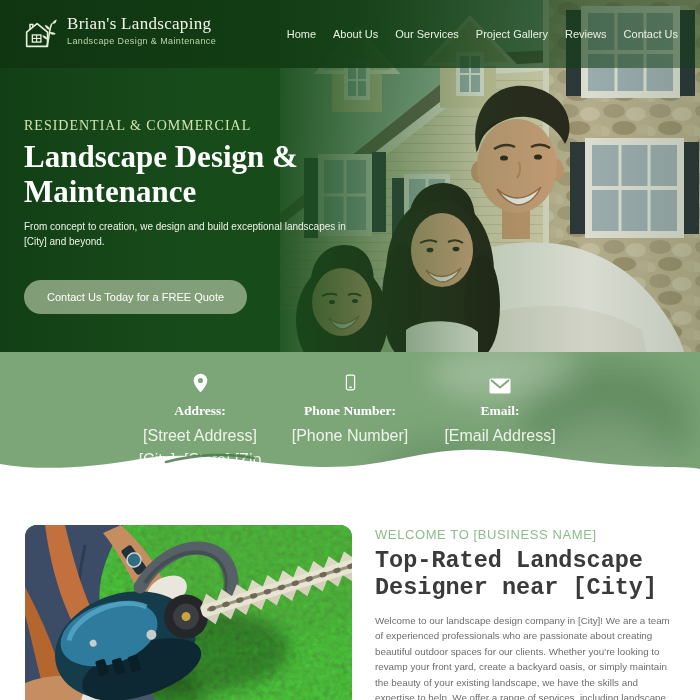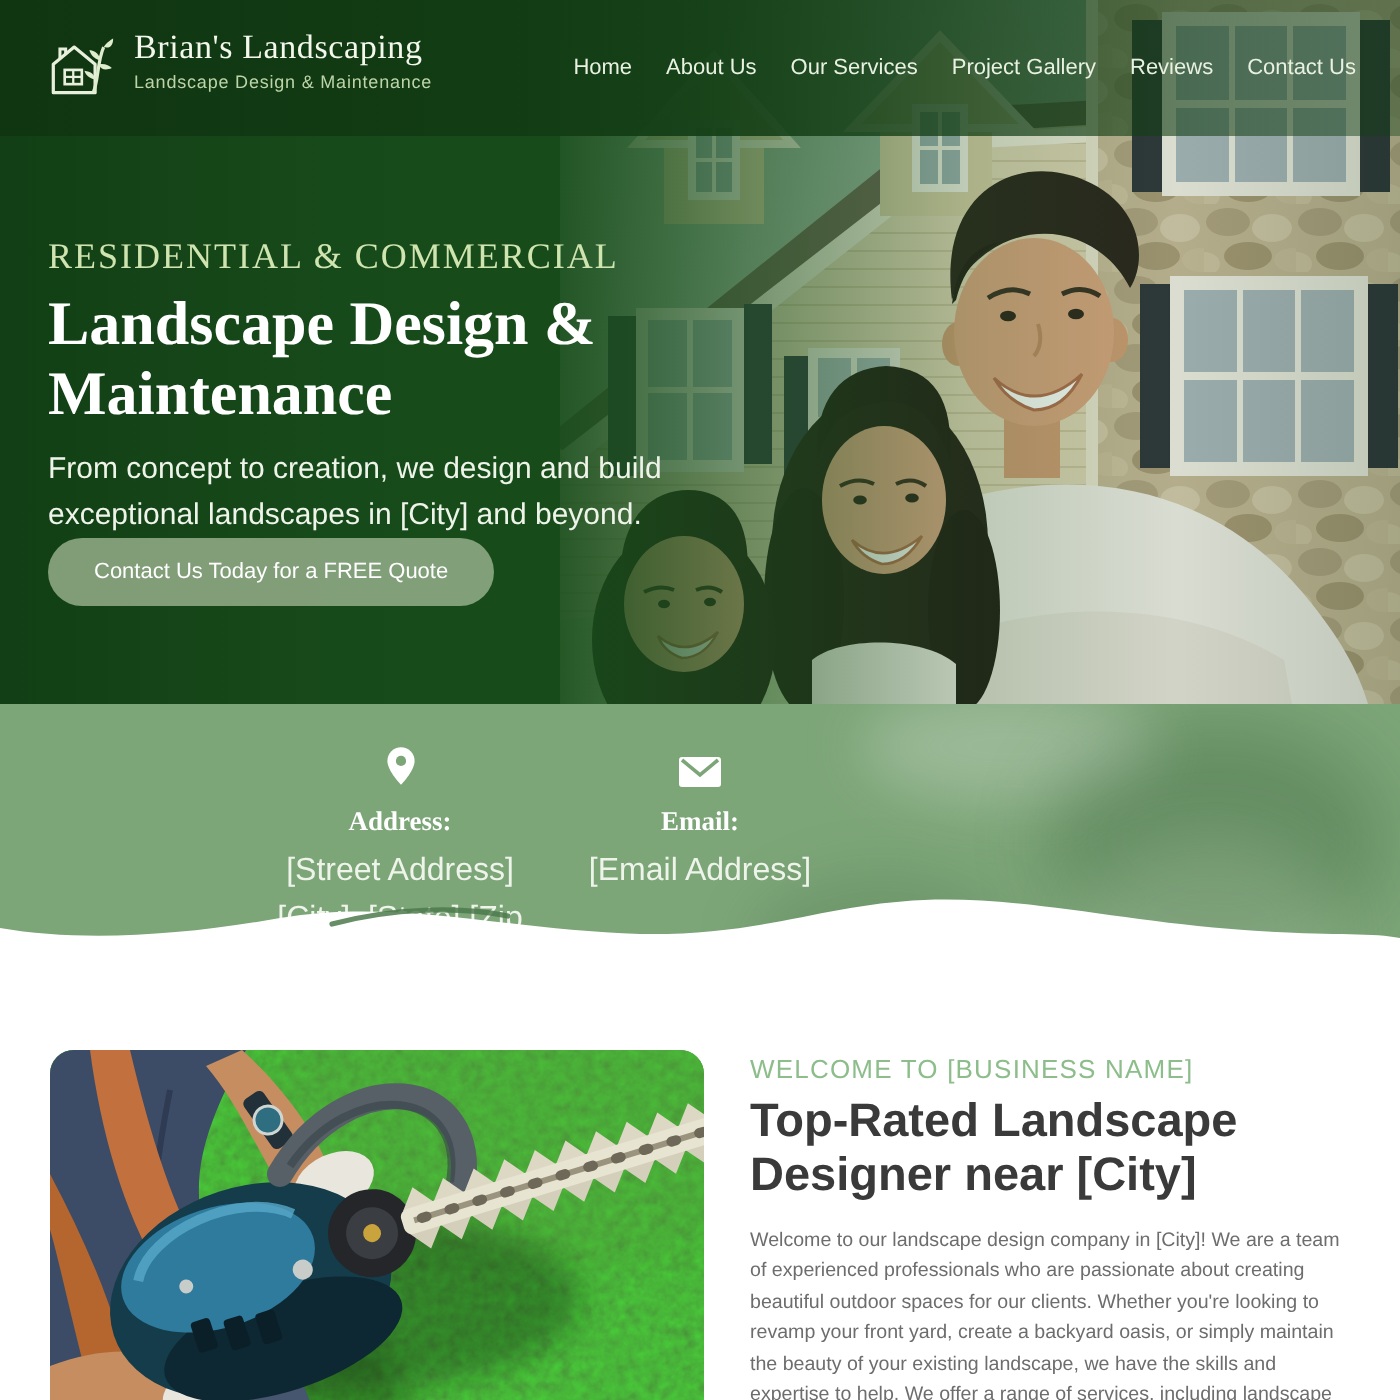--- a/index.html
+++ b/index.html
@@ -18,25 +18,25 @@
     display:flex;align-items:center;justify-content:space-between;padding:0 22px 0 20px;box-sizing:border-box;
     background:linear-gradient(90deg,rgba(15,53,17,.97) 0%,rgba(19,62,21,.92) 50%,rgba(19,62,21,.45) 100%);}
   .logo{display:flex;align-items:flex-start;gap:9px;cursor:pointer;}
   .logo-name{font-family:"Liberation Serif",serif;font-size:17px;color:#f3f7ec;letter-spacing:.3px;line-height:1;}
   .logo-tagline{font-size:9px;color:#bdd4a9;letter-spacing:.4px;margin-top:4px;}
   .nav{display:flex;gap:17px;align-items:center;}
   .nav-item{font-size:11px;color:#e9f1e2;cursor:pointer;white-space:nowrap;}
 
   
   .hero-content{position:absolute;left:24px;top:118px;z-index:5;width:352px;}
-  .hero-kicker{font-family:"Liberation Serif",serif;font-size:18px;color:#cfe4af;letter-spacing:1px;}
+  .hero-kicker{font-family:"Liberation Serif",serif;font-size:14px;color:#cfe4af;letter-spacing:1px;}
   .hero-title{font-family:"Liberation Serif",serif;font-size:31px;line-height:1.13;color:#ffffff;
     font-weight:600;margin:5px 0 0;width:312px;}
-  .hero-desc{font-size:15px;line-height:1.5;color:#eef4e9;margin-top:10px;width:340px;}
-  .cta-button{margin-top:0;display:inline-block;border:none;cursor:pointer;
+  .hero-desc{font-size:10px;line-height:1.5;color:#eef4e9;margin-top:10px;width:340px;}
+  .cta-button{margin-top:31px;display:inline-block;border:none;cursor:pointer;
     background:rgba(150,175,140,.84);color:#fff;font-size:11px;font-family:"Liberation Sans",sans-serif;
     padding:11px 23px;border-radius:18px;}
 
   
   .contact-strip{position:absolute;top:352px;left:0;width:700px;height:168px;background:#7ca578;overflow:hidden;}
   .blob{position:absolute;border-radius:50%;}
   .blob-a{left:430px;top:-8px;width:150px;height:58px;background:rgba(235,238,230,.28);filter:blur(14px);}
   .blob-b{right:6px;top:8px;width:170px;height:120px;background:rgba(34,76,38,.26);filter:blur(18px);}
   .blob-c{left:540px;top:66px;width:130px;height:95px;background:rgba(222,232,212,.18);filter:blur(16px);}
   .blob-d{left:376px;top:86px;width:130px;height:75px;background:rgba(60,100,58,.22);filter:blur(14px);}
@@ -49,21 +49,21 @@
 
   
   .wave{position:absolute;top:440px;left:0;width:700px;height:80px;z-index:3;display:block;}
 
   
   .feature-card{position:absolute;left:25px;top:525px;width:327px;height:200px;border-radius:12px;
     overflow:hidden;z-index:4;}
   .feature-card svg{display:block;}
   .welcome-text{position:absolute;left:375px;top:527px;width:302px;z-index:4;}
   .welcome-kicker{font-family:Liberation Sans, sans-serif;font-size:13px;color:#8cbd8a;letter-spacing:.6px;}
-  .welcome-title{font-family:Liberation Sans, sans-serif;font-size:23.5px;line-height:1.17;color:#3a3a3a;
+  .welcome-title{font-family:Liberation Mono, monospace;font-size:23.5px;line-height:1.17;color:#3a3a3a;
     font-weight:600;margin:5px 0 0;}
   .welcome-body{font-size:9.8px;line-height:1.58;color:#6d6d6d;margin-top:11px;}
 </style>
 </head>
 <body>
 
 <div class="page">
 
   <div class="hero">
 
@@ -234,20 +234,32 @@
             <circle cx="10" cy="9" r="3" fill="#7ca578"></circle>
           </svg>
         </div>
         <div class="contact-label">Address:</div>
         <div class="contact-lines">
           <div class="contact-line">[Street Address]</div>
           <div class="contact-line">[City], [State] [Zip Code]</div>
         </div>
       </div>
 
+      <div class="contact-col">
+        <div class="contact-icon-wrap">
+          <svg width="15" height="23" viewBox="0 0 22 24">
+            <rect x="5" y="1.2" width="12" height="21.6" rx="2.2" fill="none" stroke="#ffffff" stroke-width="1.8"></rect>
+            <rect x="9.2" y="18" width="3.6" height="2.2" fill="#ffffff"></rect>
+          </svg>
+        </div>
+        <div class="contact-label">Phone Number:</div>
+        <div class="contact-lines">
+          <div class="contact-line">[Phone Number]</div>
+        </div>
+      </div>
 
       <div class="contact-col">
         <div class="contact-icon-wrap">
           <svg width="22" height="16" viewBox="0 0 22 16">
             <rect x="0.5" y="0.5" width="21" height="15" rx="1.5" fill="#ffffff"></rect>
             <polyline points="2,2 11,9.5 20,2" fill="none" stroke="#7ca578" stroke-width="1.8"></polyline>
           </svg>
         </div>
         <div class="contact-label">Email:</div>
         <div class="contact-lines">

